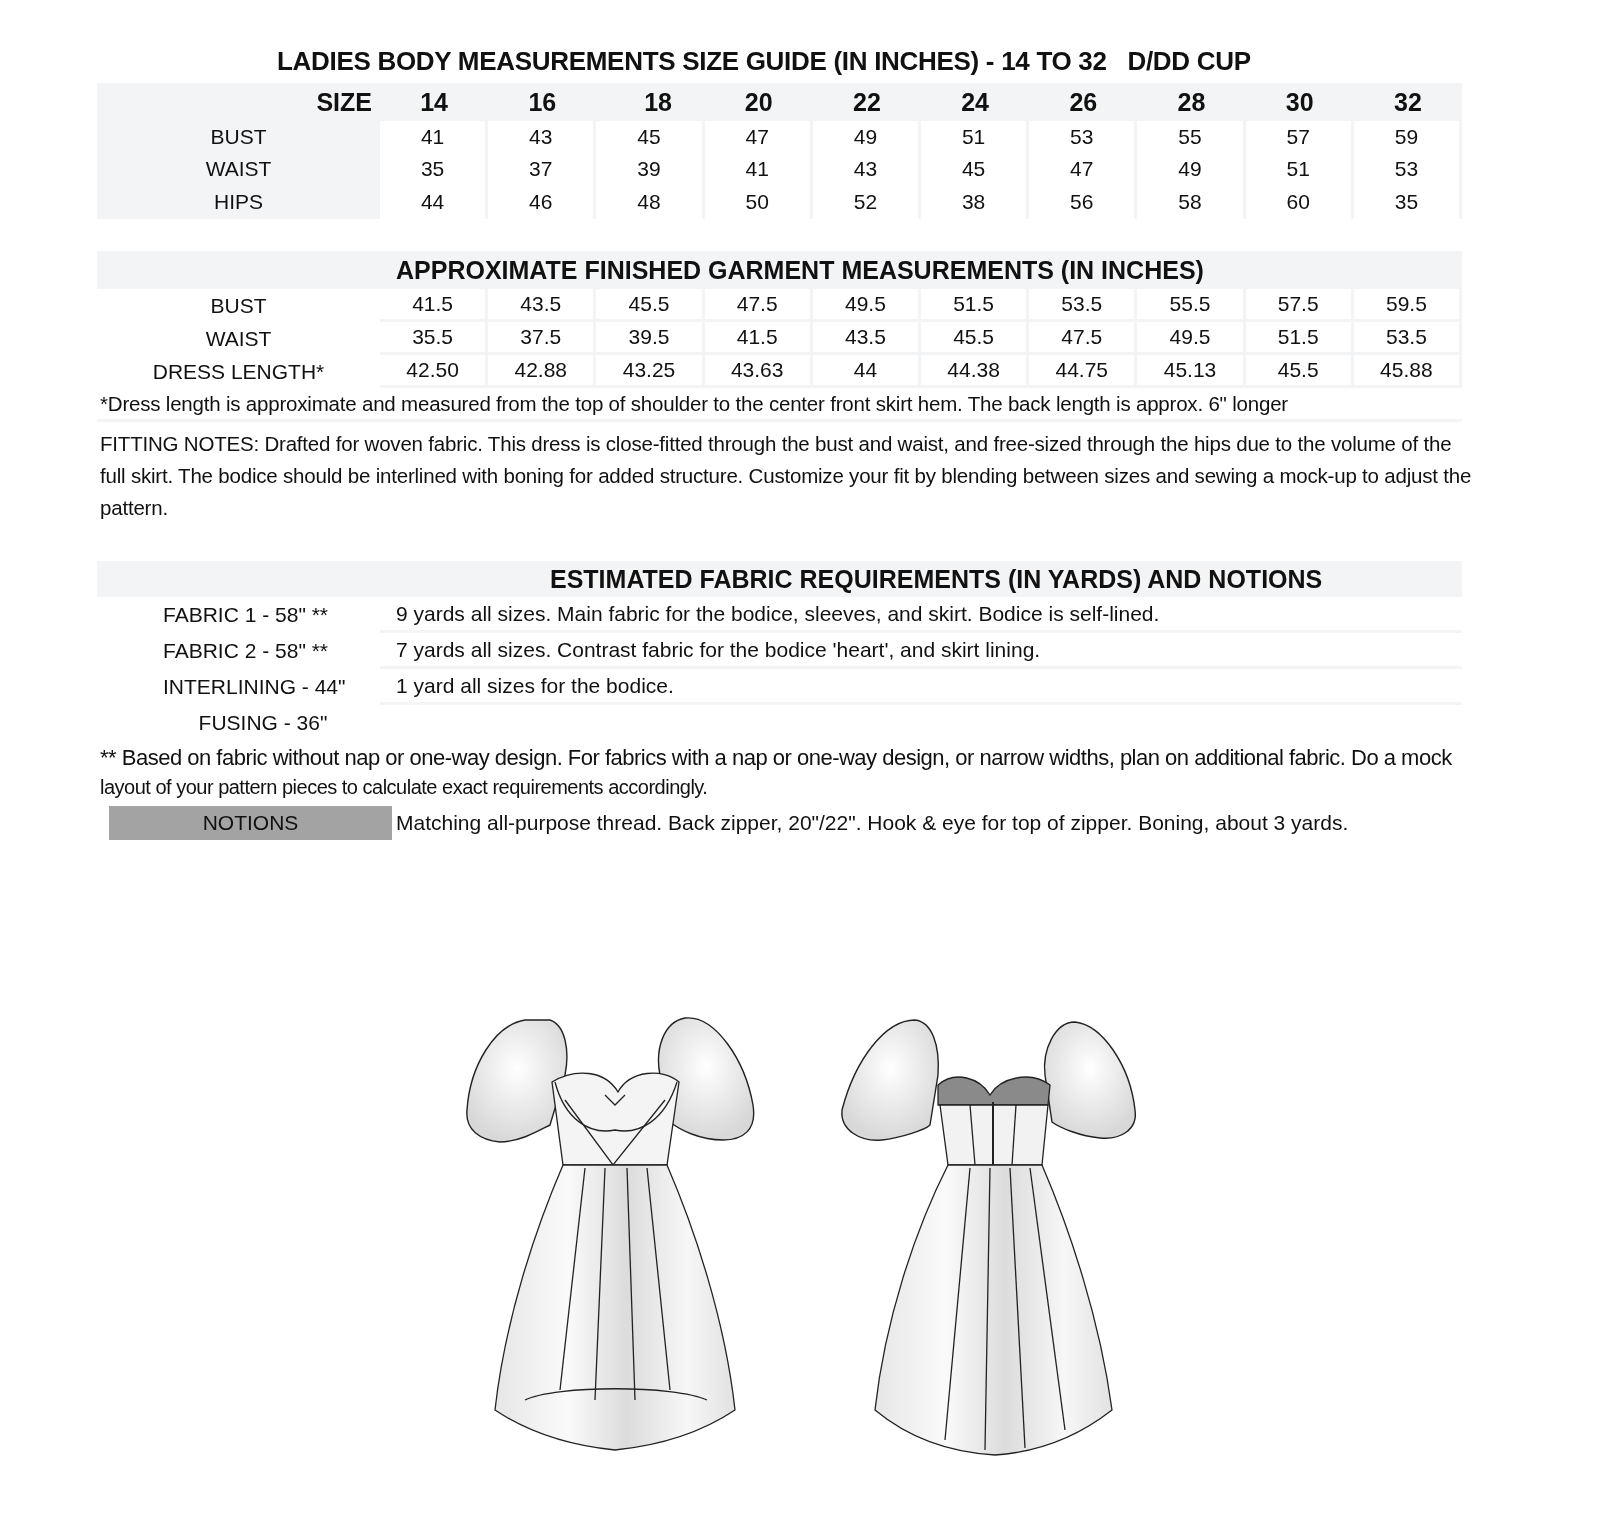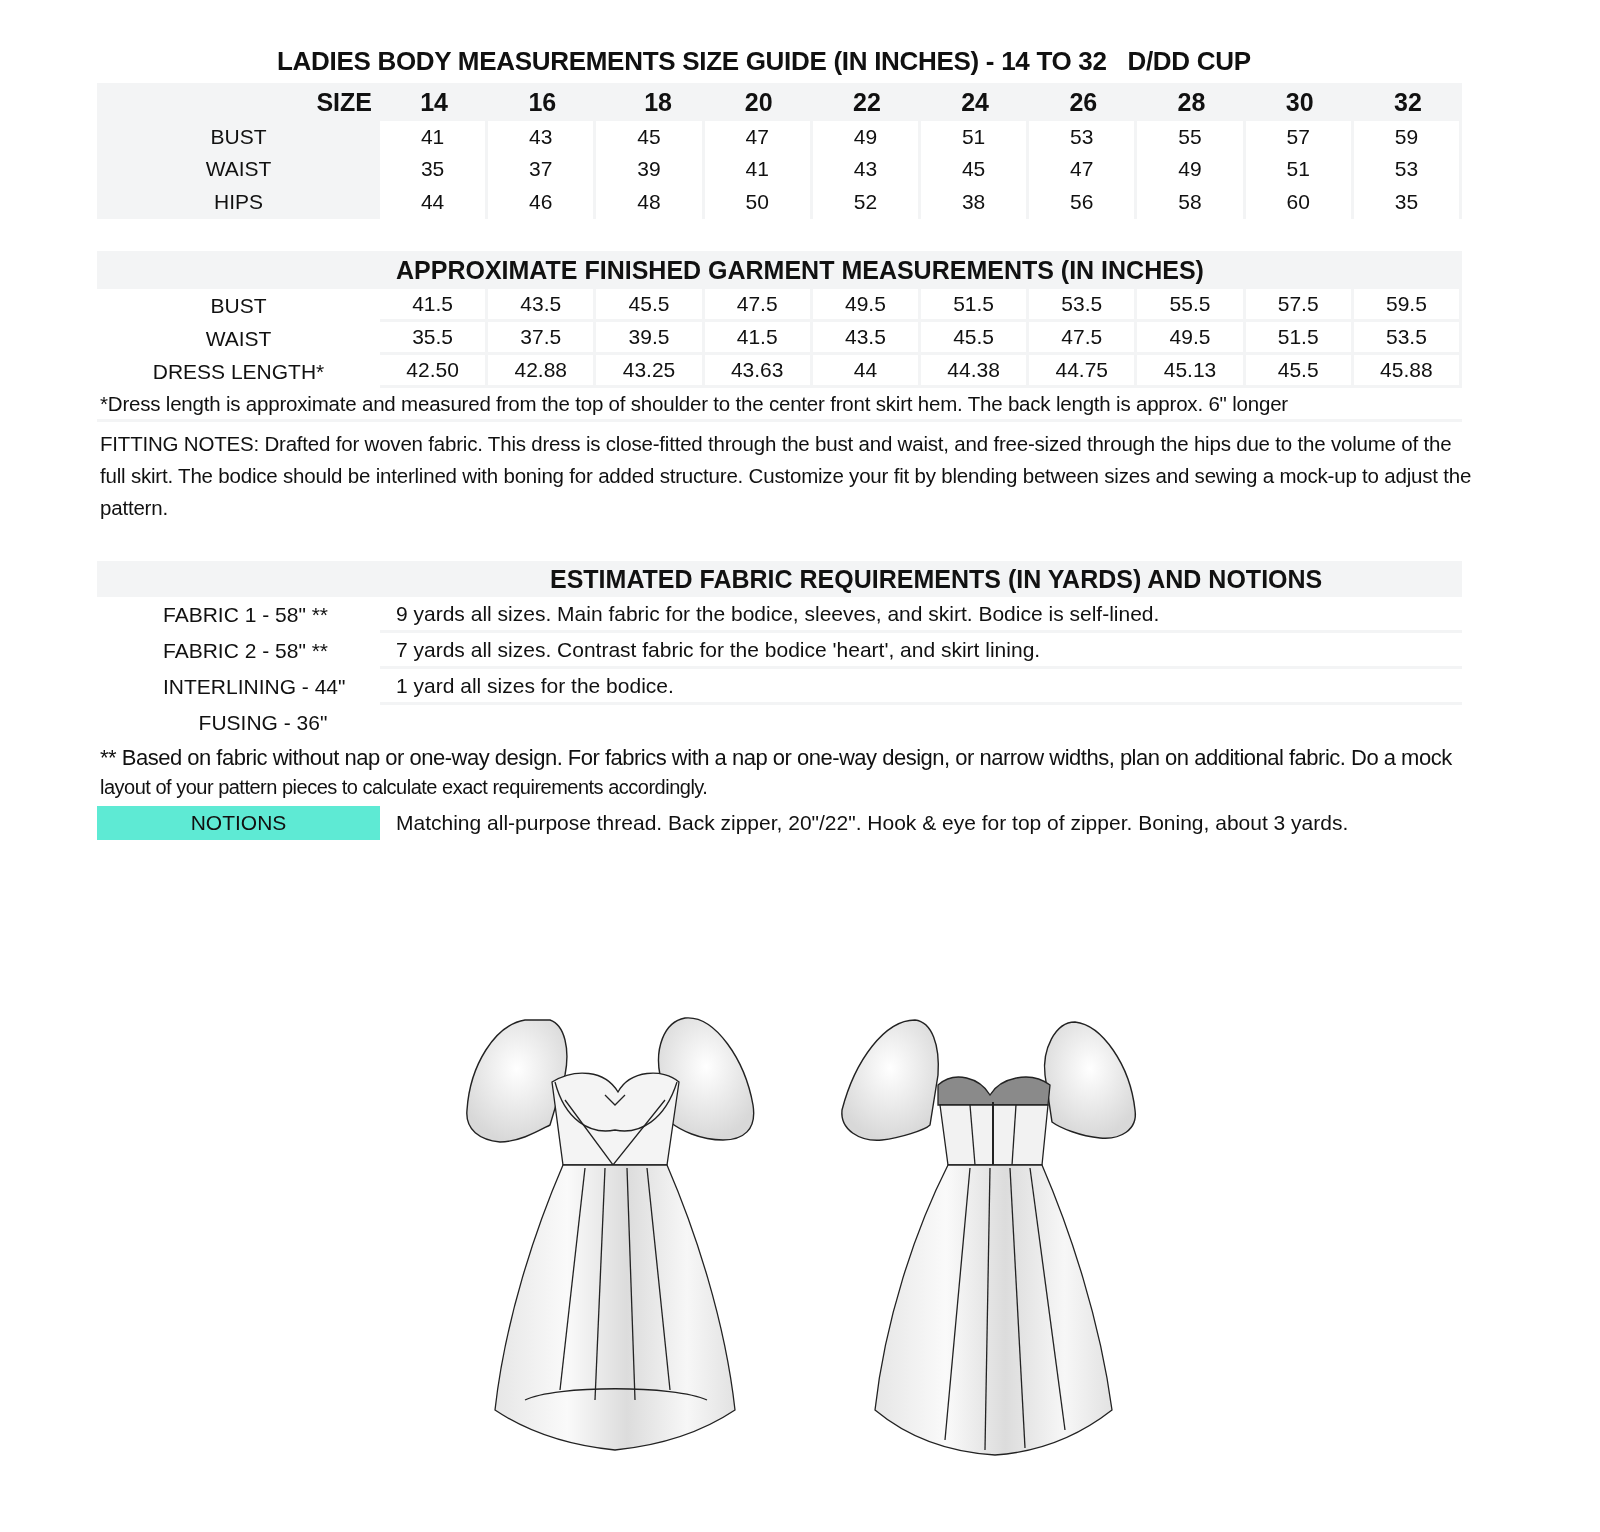--- a/index.html
+++ b/index.html
@@ -153,21 +153,21 @@
     </div>
     <div class="row" style="top: 144px; height: 36px;">
       <div class="cell clip" style="left: 66px; width: 200px; justify-content: center; direction: ltr;">FUSING - 36"</div>
     </div>
   </div>
 
 <div class="note" style="left:100px; top:745px; font-size:22px; letter-spacing:-0.5px;">** Based on fabric without nap or one-way design. For fabrics with a nap or one-way design, or narrow widths, plan on additional fabric. Do a mock</div>
 <div class="note" style="left:100px; top:776px; font-size:20px; letter-spacing:-0.5px;">layout of your pattern pieces to calculate exact requirements accordingly.</div>
 
 <div class="abs" style="left:97px; top:806px; width:1365px; height:34px;">
-  <div class="cell" style="left:0; width:283px; background:#5eead4;">NOTIONS</div>
+  <div class="cell" style="left:12px; width:283px; background:#a3a3a3;">NOTIONS</div>
   <div class="cell leftalign" style="left:283px; width:1082px;text-align:right;">Matching all-purpose thread. Back zipper, 20"/22". Hook &amp; eye for top of zipper. Boning, about 3 yards.</div>
 </div>
 
 <svg class="abs" style="left:455px; top:990px;" width="320" height="490" viewBox="0 0 320 490">
   <defs>
     <linearGradient id="skirtShade" x1="0" x2="1" y1="0" y2="0">
       <stop offset="0" stop-color="#e6e6e6"></stop>
         <stop offset="0.3" stop-color="#fafafa"></stop>
       <stop offset="0.55" stop-color="#dcdcdc"></stop>
         <stop offset="0.8" stop-color="#f7f7f7"></stop>

